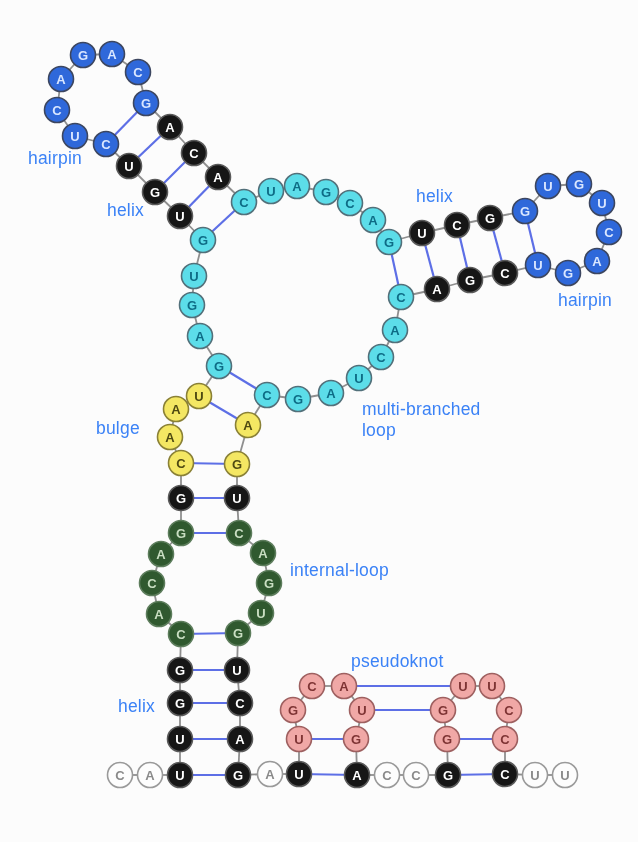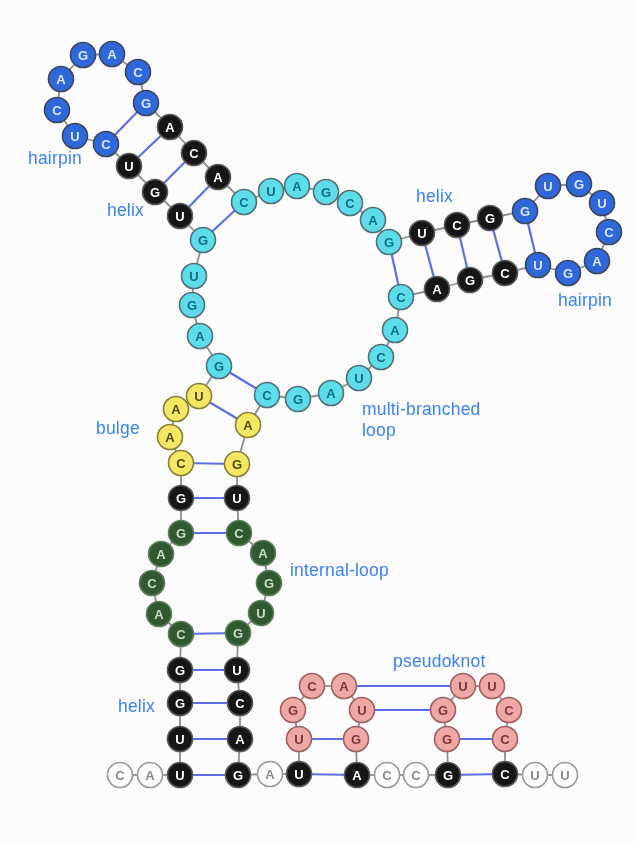--- a/index.html
+++ b/index.html
@@ -540,15 +540,15 @@
   <div id="labels-layer">
       <div class="struct-label" style="left: 28px; top: 148px;">hairpin</div>
       <div class="struct-label" style="left: 107px; top: 200px;">helix</div>
       <div class="struct-label" style="left: 416px; top: 186px;">helix</div>
       <div class="struct-label" style="left: 558px; top: 290px;">hairpin</div>
       <div class="struct-label" style="left: 96px; top: 418px;">bulge</div>
       <div class="struct-label" style="left: 362px; top: 399px;">multi-branched
 loop</div>
       <div class="struct-label" style="left: 290px; top: 560px;">internal-loop</div>
       <div class="struct-label" style="left: 118px; top: 696px;">helix</div>
-      <div class="struct-label" style="left: 351px; top: 651px; margin-left: 42px;">pseudoknot</div>
+      <div class="struct-label" style="left: 351px; top: 651px;">pseudoknot</div>
     </div>
 </div>
 
 </body></html>

